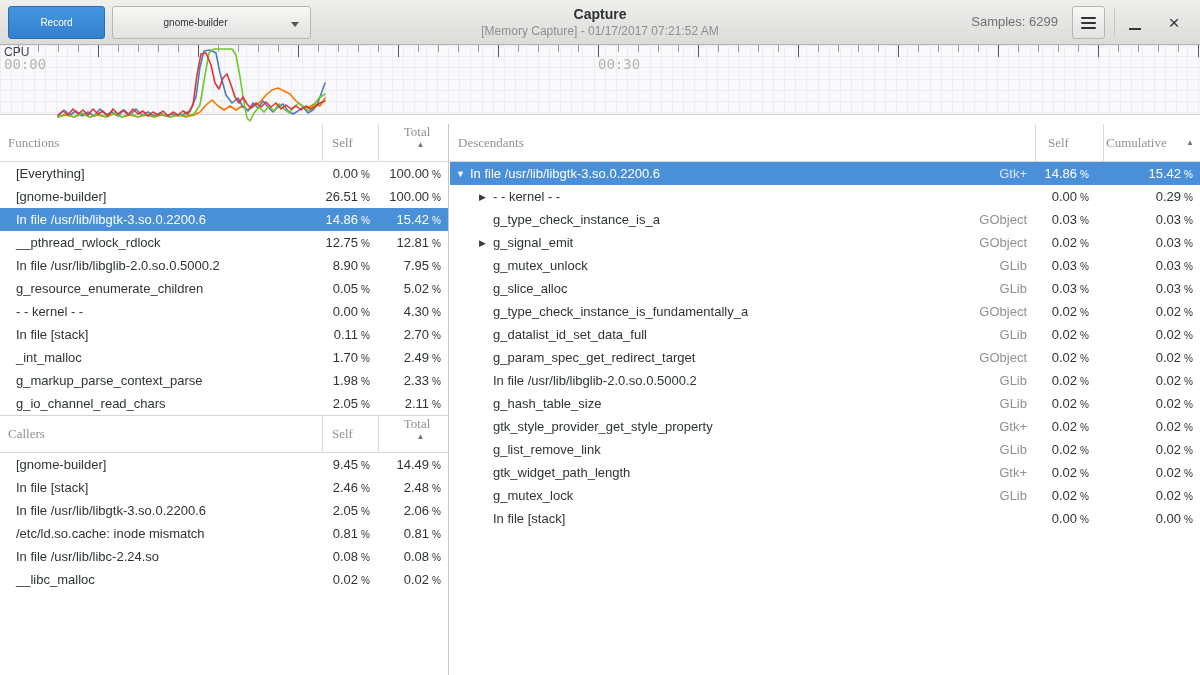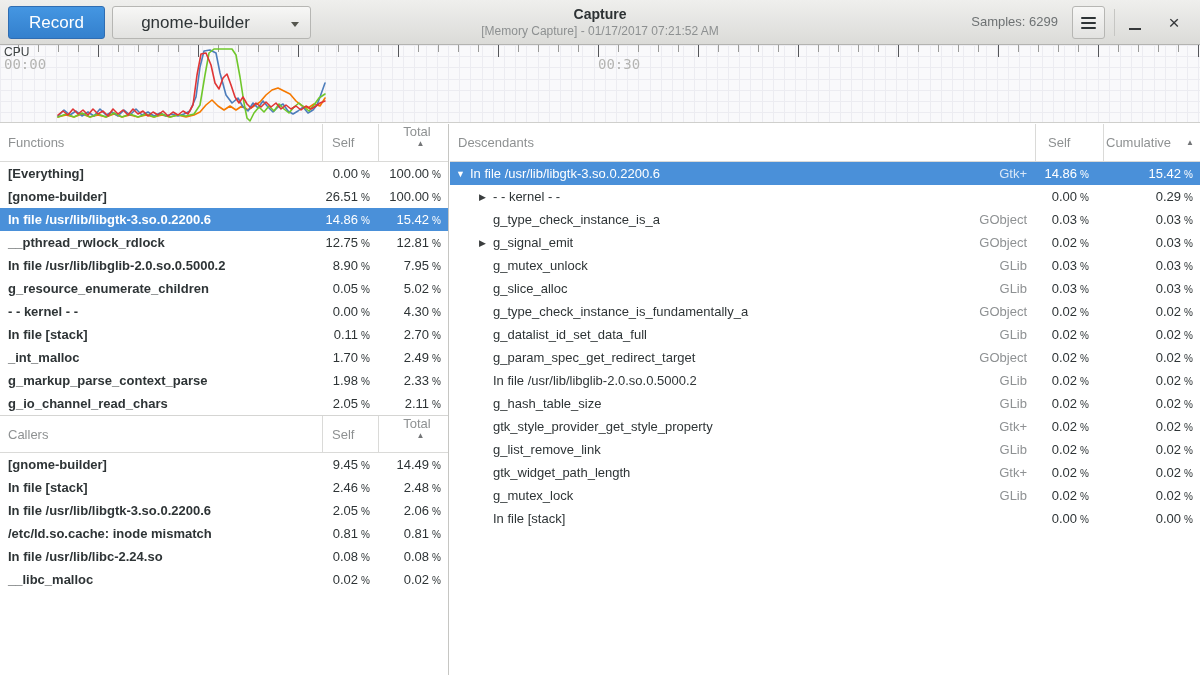--- a/index.html
+++ b/index.html
@@ -5,74 +5,74 @@
   * { box-sizing: border-box; margin: 0; padding: 0; }
   html,body { width:1200px; height:675px; overflow:hidden;
     font-family:"Liberation Sans", sans-serif; background:#ffffff; color:#2e3436; }
 
   
   .headerbar { position:absolute; top:0; left:0; width:1200px; height:45px;
     background:linear-gradient(#efefed,#dbdbd8); border-bottom:1px solid #b3b3b0; }
   .btn { position:absolute; top:6px; height:33px; border-radius:3px;
     border:1px solid #b6b6b3; background:linear-gradient(#f7f7f6,#e2e2e0);
     display:flex; align-items:center; justify-content:center;
-    font-size:17px; color:#2e3436; cursor:default; }
+    font-size:10px; color:#2e3436; cursor:default; }
   .record-btn { left:8px; width:97px; color:#ffffff;
     background:linear-gradient(#4496e2,#3480cd); border-color:#2f6db2; }
   .process-combo { left:112px; width:199px; padding-right:32px; }
   .combo-arrow { position:absolute; right:11px; top:15px; width:0; height:0;
     border-left:4px solid transparent; border-right:4px solid transparent;
     border-top:5px solid #55564f; }
   .titlebox { position:absolute; left:400px; width:400px; top:5px; text-align:center; }
   .app-title { font-size:14px; font-weight:bold; color:#2d3234; line-height:18px; }
   .app-subtitle { font-size:12px; color:#8d9091; line-height:16px; }
   .samples { position:absolute; right:142px; top:14px; font-size:13px; color:#6e7273; }
   .menu-btn { left:1072px; width:33px; flex-direction:column; gap:3px; }
   .menu-btn i { display:block; width:15px; height:2px; background:#2e3436; border-radius:1px; }
   .win-sep { position:absolute; left:1114px; top:9px; width:1px; height:27px; background:#c6c6c3; }
   .min-btn { position:absolute; left:1122px; top:6px; width:26px; height:33px; }
   .min-btn i { position:absolute; left:7px; bottom:9px; width:12px; height:2px; background:#36383a; }
   .close-btn { position:absolute; left:1160px; top:6px; width:28px; height:33px;
     font-size:19px; color:#36383a; display:flex; align-items:center; justify-content:center; }
 
   
-  .chart { position:absolute; top:45px; left:0; width:1200px; height:78px;
+  .chart { position:absolute; top:45px; left:0; width:1200px; height:70px;
     border-bottom:1px solid #cfcfcc; background-color:#f9f9fb;
     background-image:
       repeating-linear-gradient(to right,  #ececf1 0 1px, transparent 1px 11.2px),
       repeating-linear-gradient(to bottom, #ececf1 0 1px, transparent 1px 11.2px); padding-left: 48px; }
   .chart svg { position:absolute; left:0; top:0; }
   .cpu-label { position:absolute; left:4px; top:0px; font-size:12px; color:#3d4243; }
   .time-label { position:absolute; top:11px; font-size:14px; color:#b4b4b2;
     font-family:"DejaVu Sans Mono", monospace; }
 
   
   .left-pane  { position:absolute; top:124px; left:0; width:449px; bottom:0;
     background:#fff; border-right:1px solid #c6c6c3; }
   .right-pane { position:absolute; top:124px; left:450px; width:750px; bottom:0; background:#fff; }
 
   .thead { display:flex; height:38px; align-items:center; background:#ffffff;
-    border-bottom:1px solid #dadad8; font-size:13px; color:#8e9192; }
+    border-bottom:1px solid #dadad8; font-size:13px; color:#8e9192;font-family:Liberation Serif, serif; }
   .thead .hname { flex:1; padding-left:8px; }
   .thead .hcol { height:100%; display:flex; align-items:center; border-left:1px solid #dadad8; }
   .sort-arrow { font-size:8px; color:#737577; margin-left:7px; }
 
   .trow { display:flex; height:23px; align-items:center; font-size:13px; background:#fff; }
   .trow.selected { background:#4a90d9; color:#ffffff; }
   .cell.name { flex:1; display:flex; align-items:center; overflow:hidden;
     white-space:nowrap; text-overflow:ellipsis; }
   .num-cell { text-align:right; }
   .pctsign { font-size:10px; margin-left:3px; }
 
   
   .lt .hself  { width:56px; padding-left:9px; }
   .lt .htotal { width:70px; padding-left:7px;flex-direction:column; }
   .lt .cself  { width:56px; padding-right:8px; }
   .lt .ctotal { width:70px; padding-right:7px; }
-  .lt .cell.name { padding-left:8px;font-weight:bold; }
+  .lt .cell.name { padding-left:16px; }
 
   
   .rt .hself { width:68px; padding-left:12px; }
   .rt .hcum  { width:97px; padding-left:2px; justify-content:space-between; padding-right:6px; }
   .rt .cself { width:68px; padding-right:14px; }
   .rt .ccum  { width:97px; padding-right:7px; }
   .rt .tagcell { flex-shrink:0; font-size:13px; color:#8e9193; padding-right:8px; }
   .trow.selected .tagcell { color:#d8e7f8; }
   .expander { display:inline-block; width:14px; flex-shrink:0; font-size:9px;
     color:#3a3d3e; text-align:left; }

